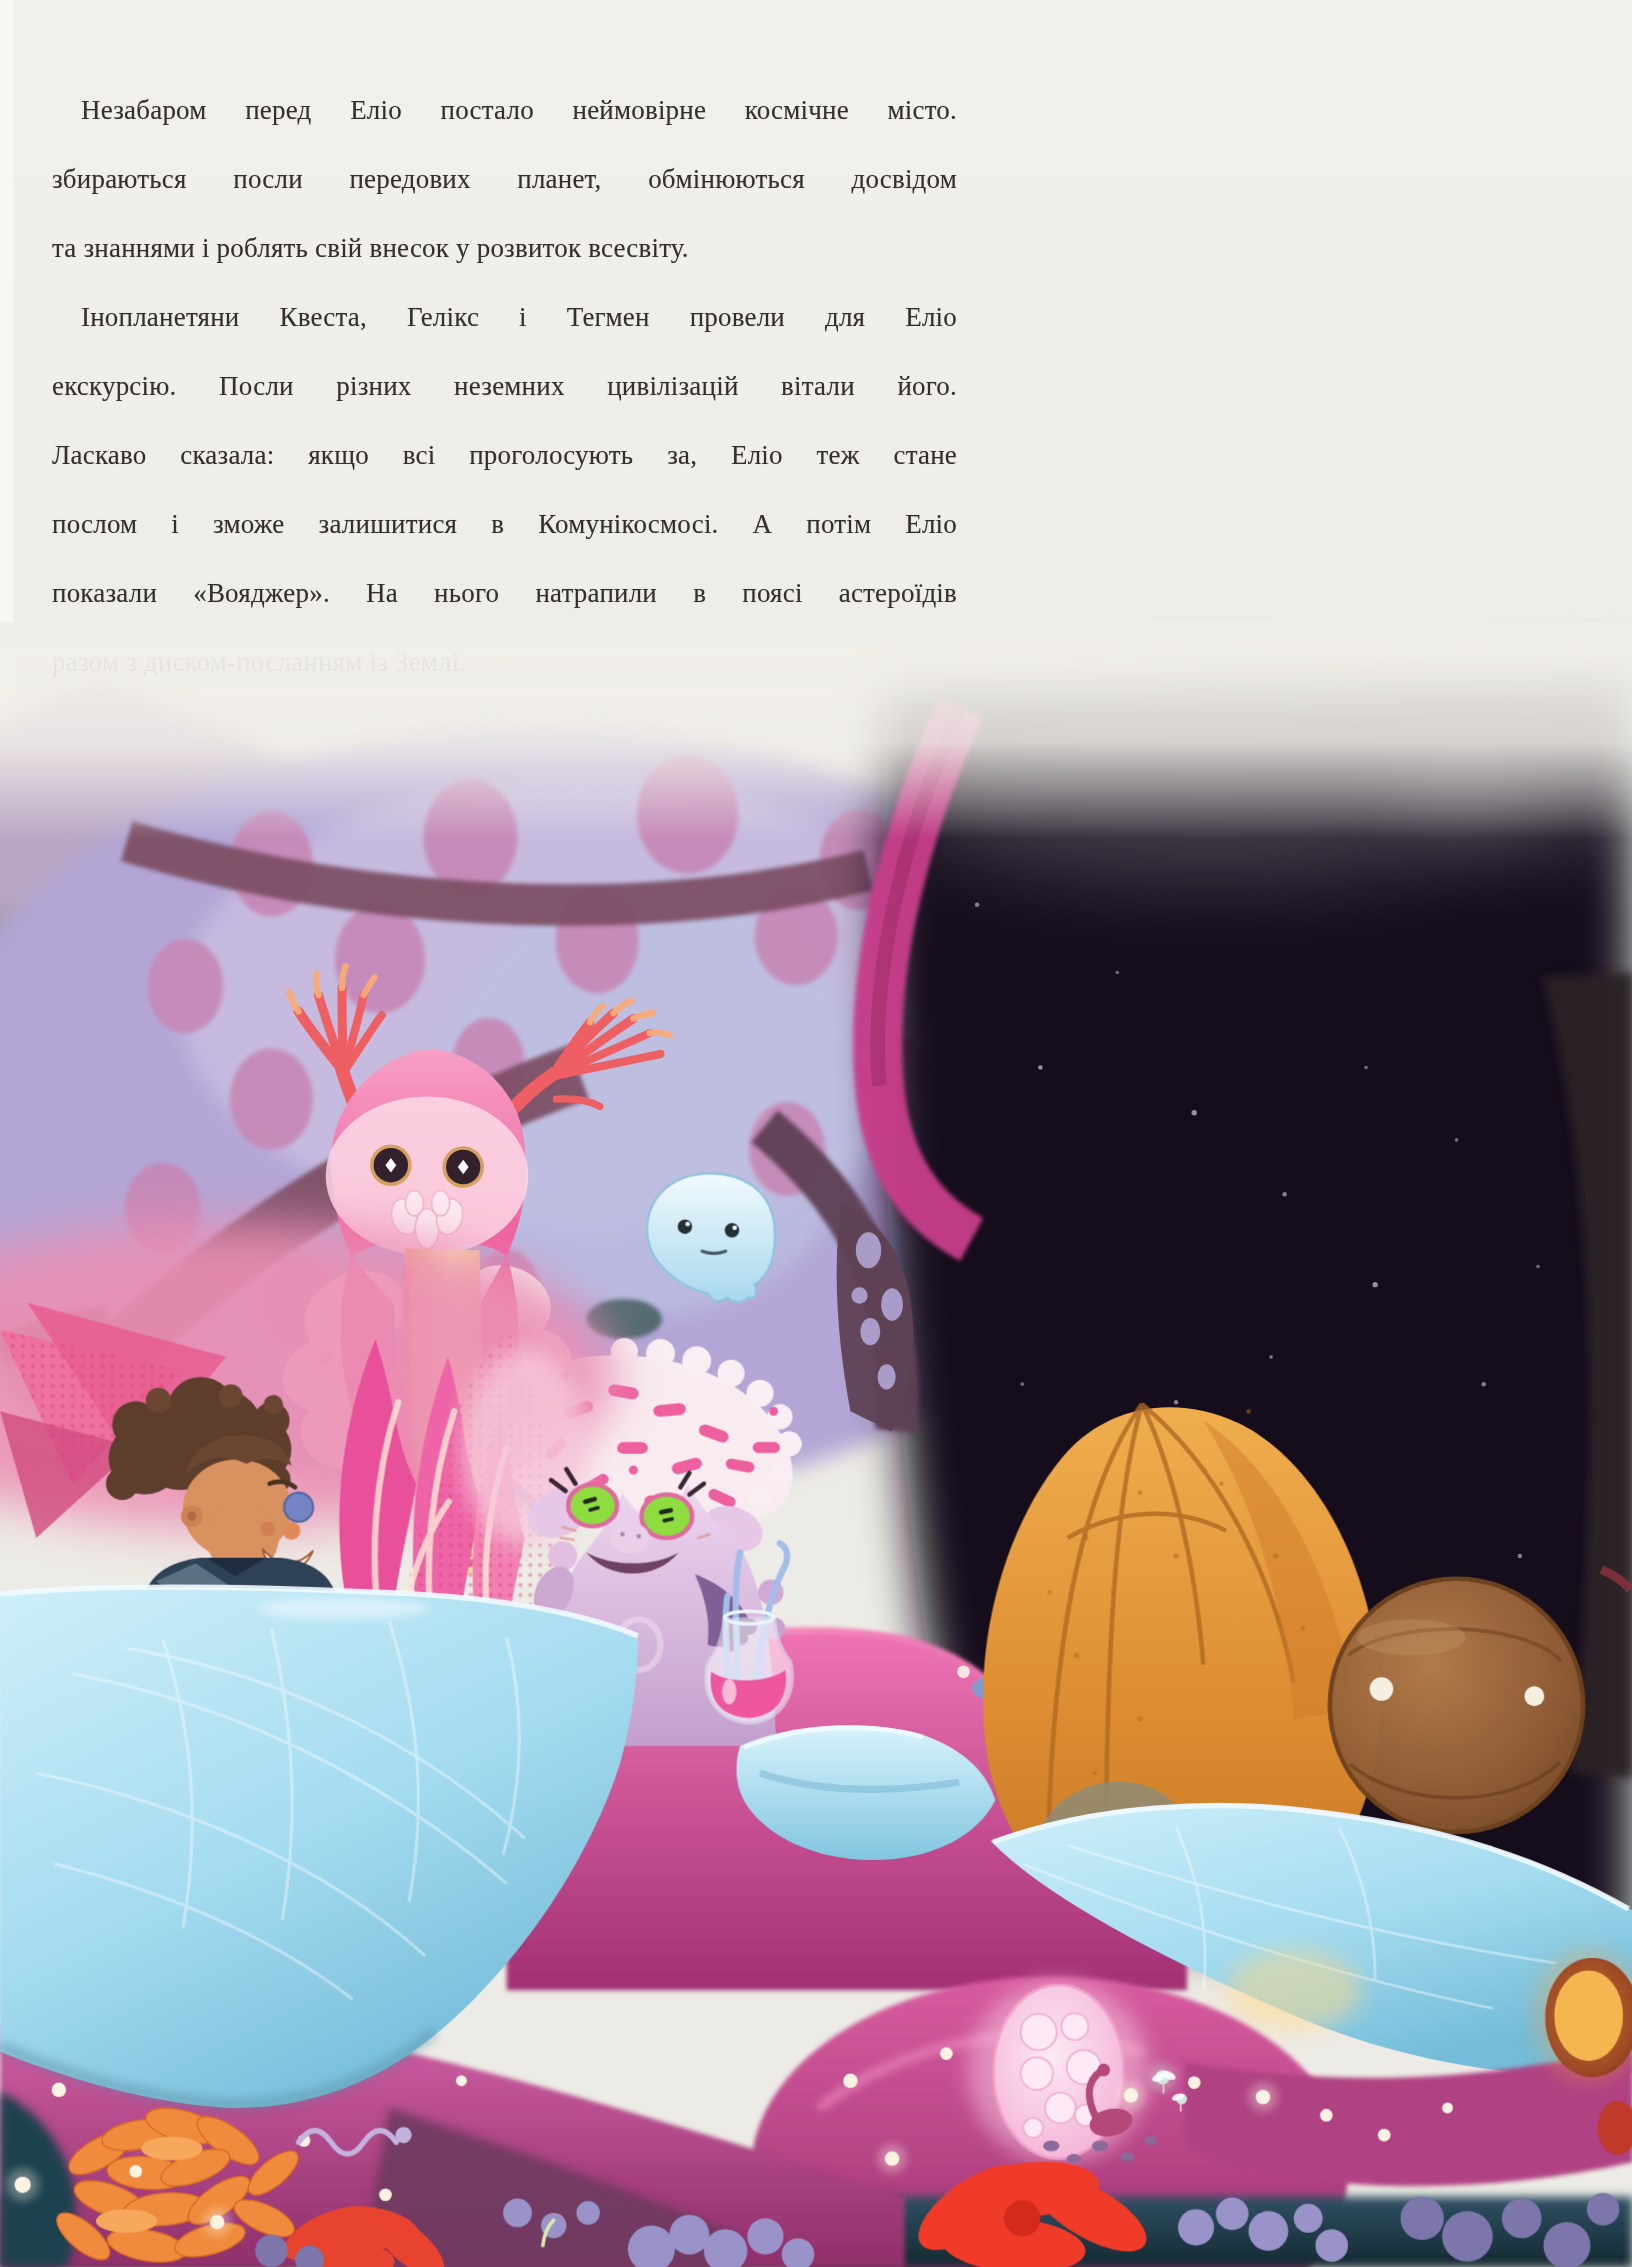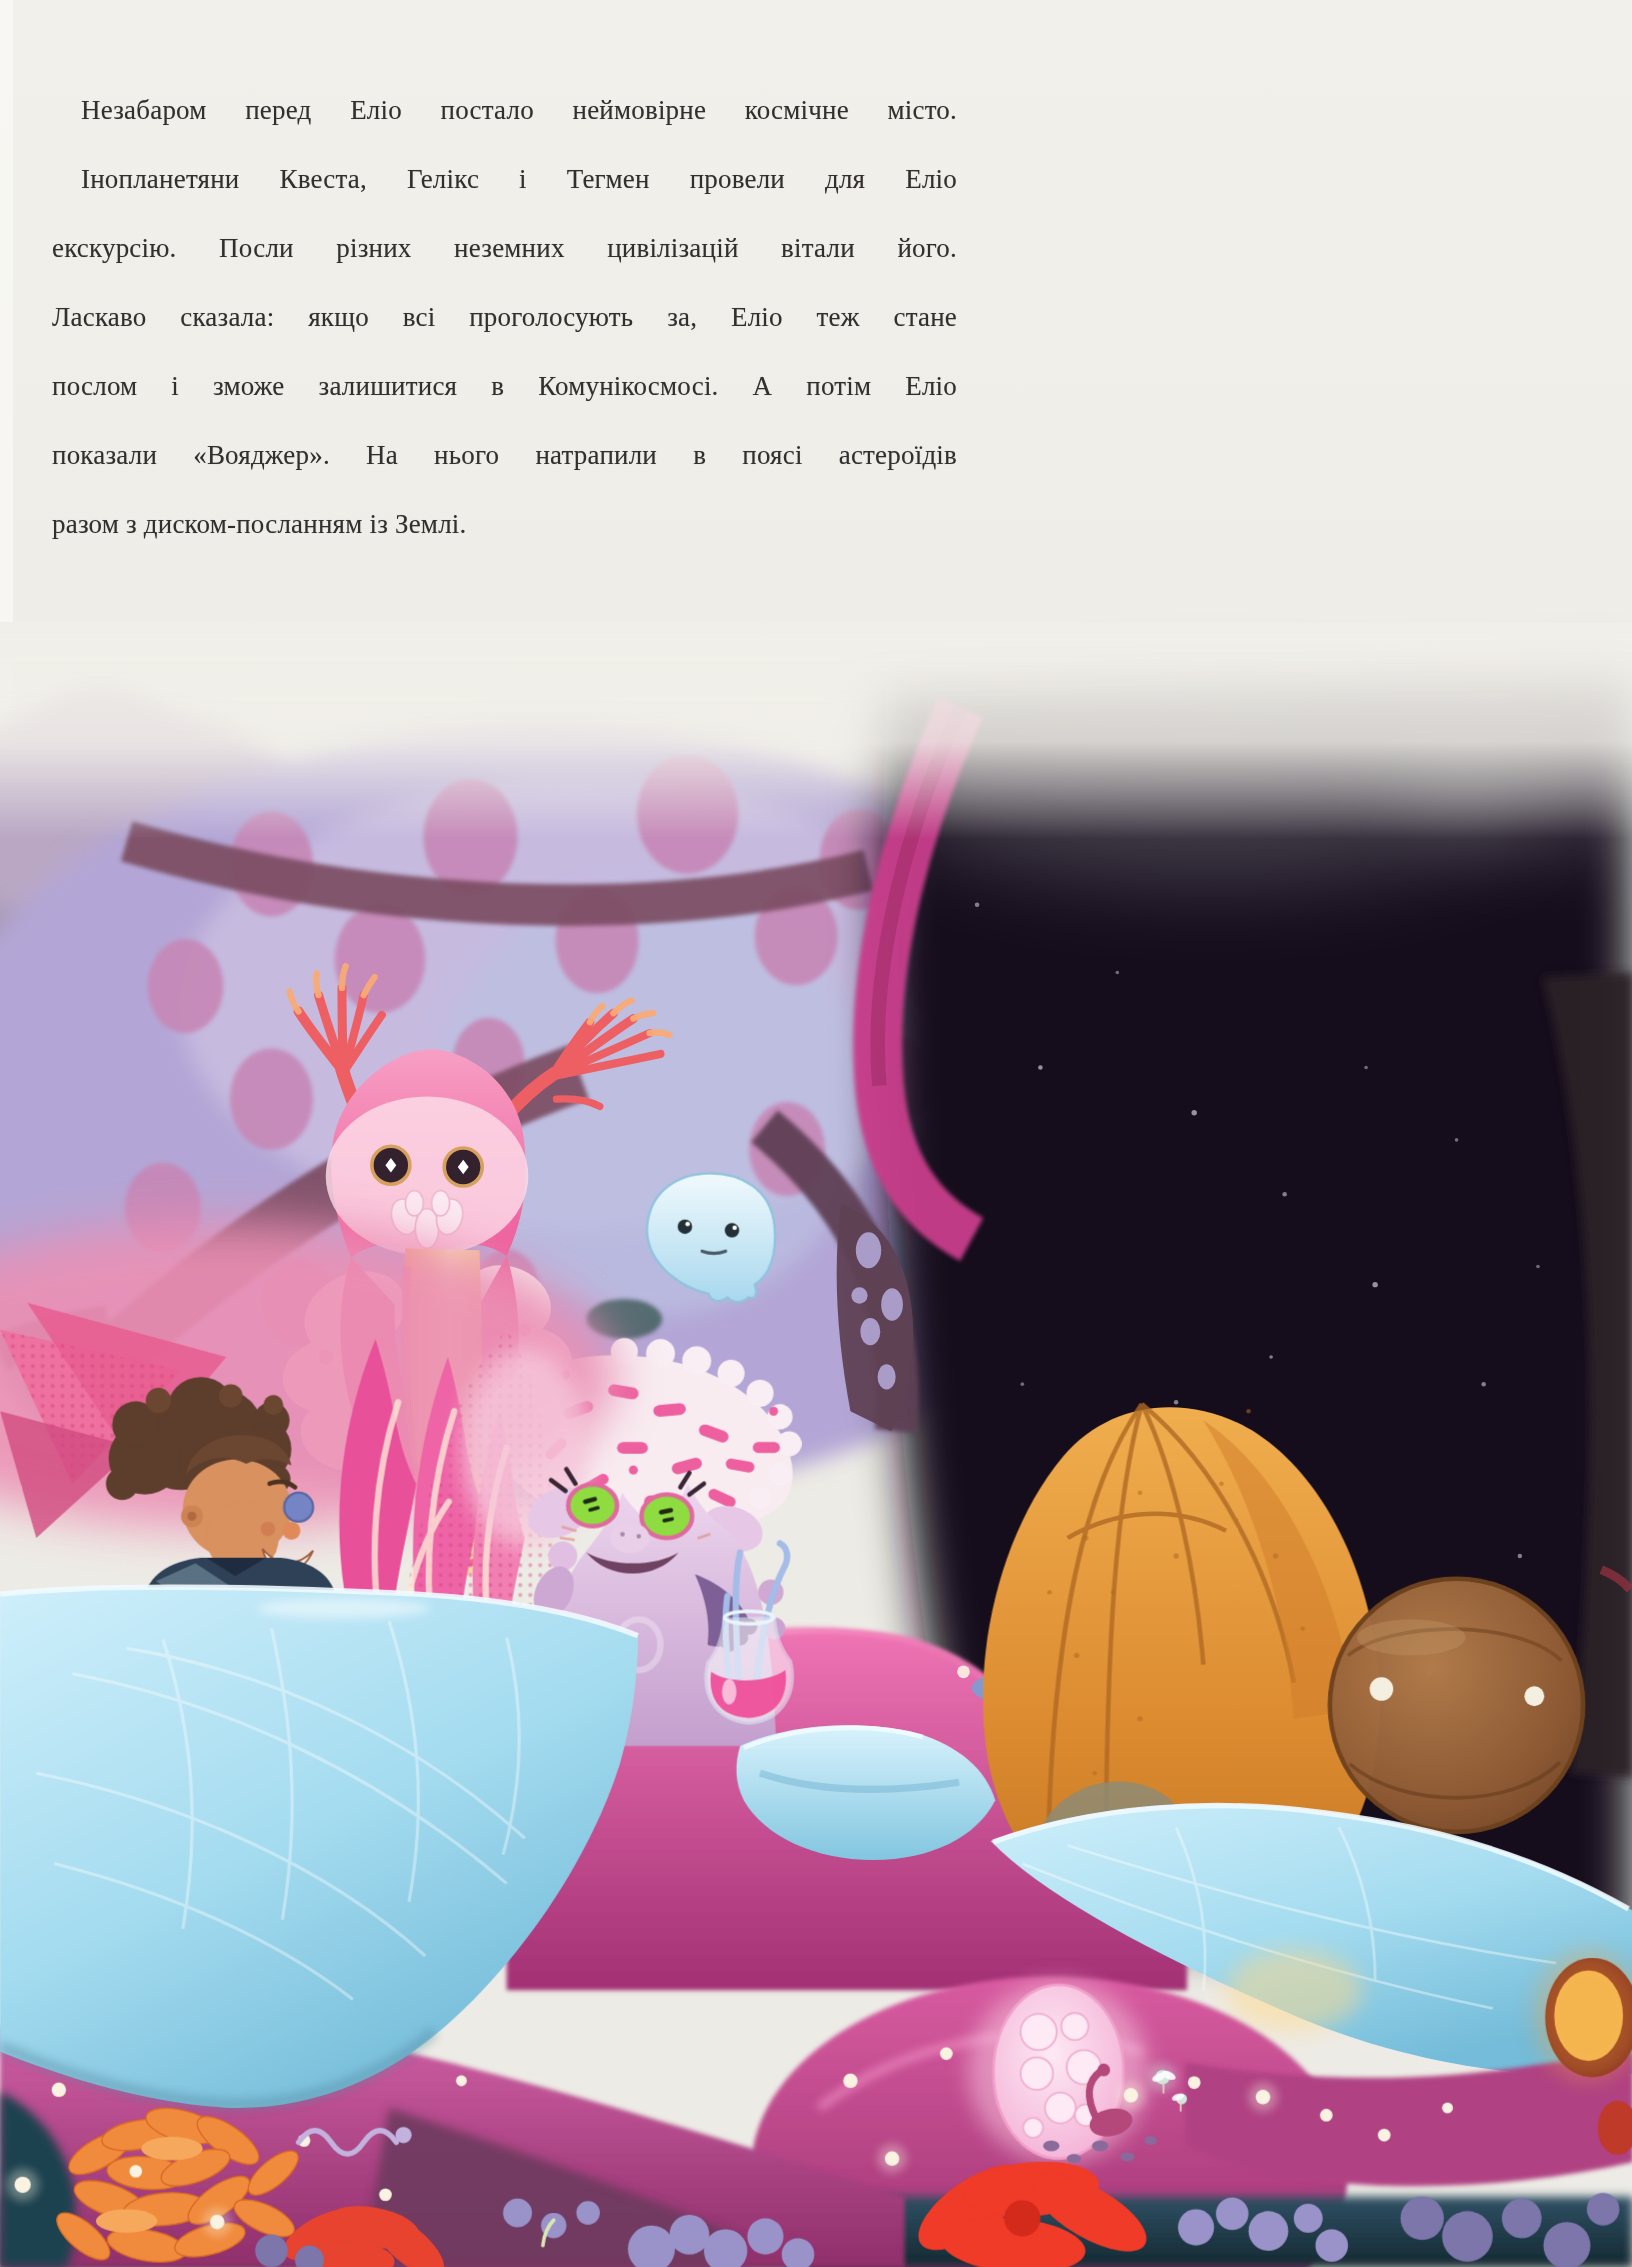--- a/index.html
+++ b/index.html
@@ -29,20 +29,22 @@
   .illu{ position:absolute;left:0;top:0;width:1633px;height:2268px; }
 </style>
 </head>
 <body>
 
 <main class="page">
   <div class="edge-strip"></div>
 
   <section class="text-block">
     <div class="line indent">Незабаром перед Еліо постало неймовірне космічне місто.</div>
+    <div class="line">збираються посли передових планет, обмінюються досвідом</div>
+    <div class="line end">та знаннями і роблять свій внесок у розвиток всесвіту.</div>
     <div class="line indent">Інопланетяни Квеста, Гелікс і Тегмен провели для Еліо</div>
     <div class="line">екскурсію. Посли різних неземних цивілізацій вітали його.</div>
     <div class="line">Ласкаво сказала: якщо всі проголосують за, Еліо теж стане</div>
     <div class="line">послом і зможе залишитися в Комунікосмосі. А потім Еліо</div>
     <div class="line">показали «Вояджер». На нього натрапили в поясі астероїдів</div>
     <div class="line end">разом з диском-посланням із Землі.</div>
   </section>
 
   <svg class="illu" viewBox="0 0 1805 2507" aria-hidden="true">
     <defs>

